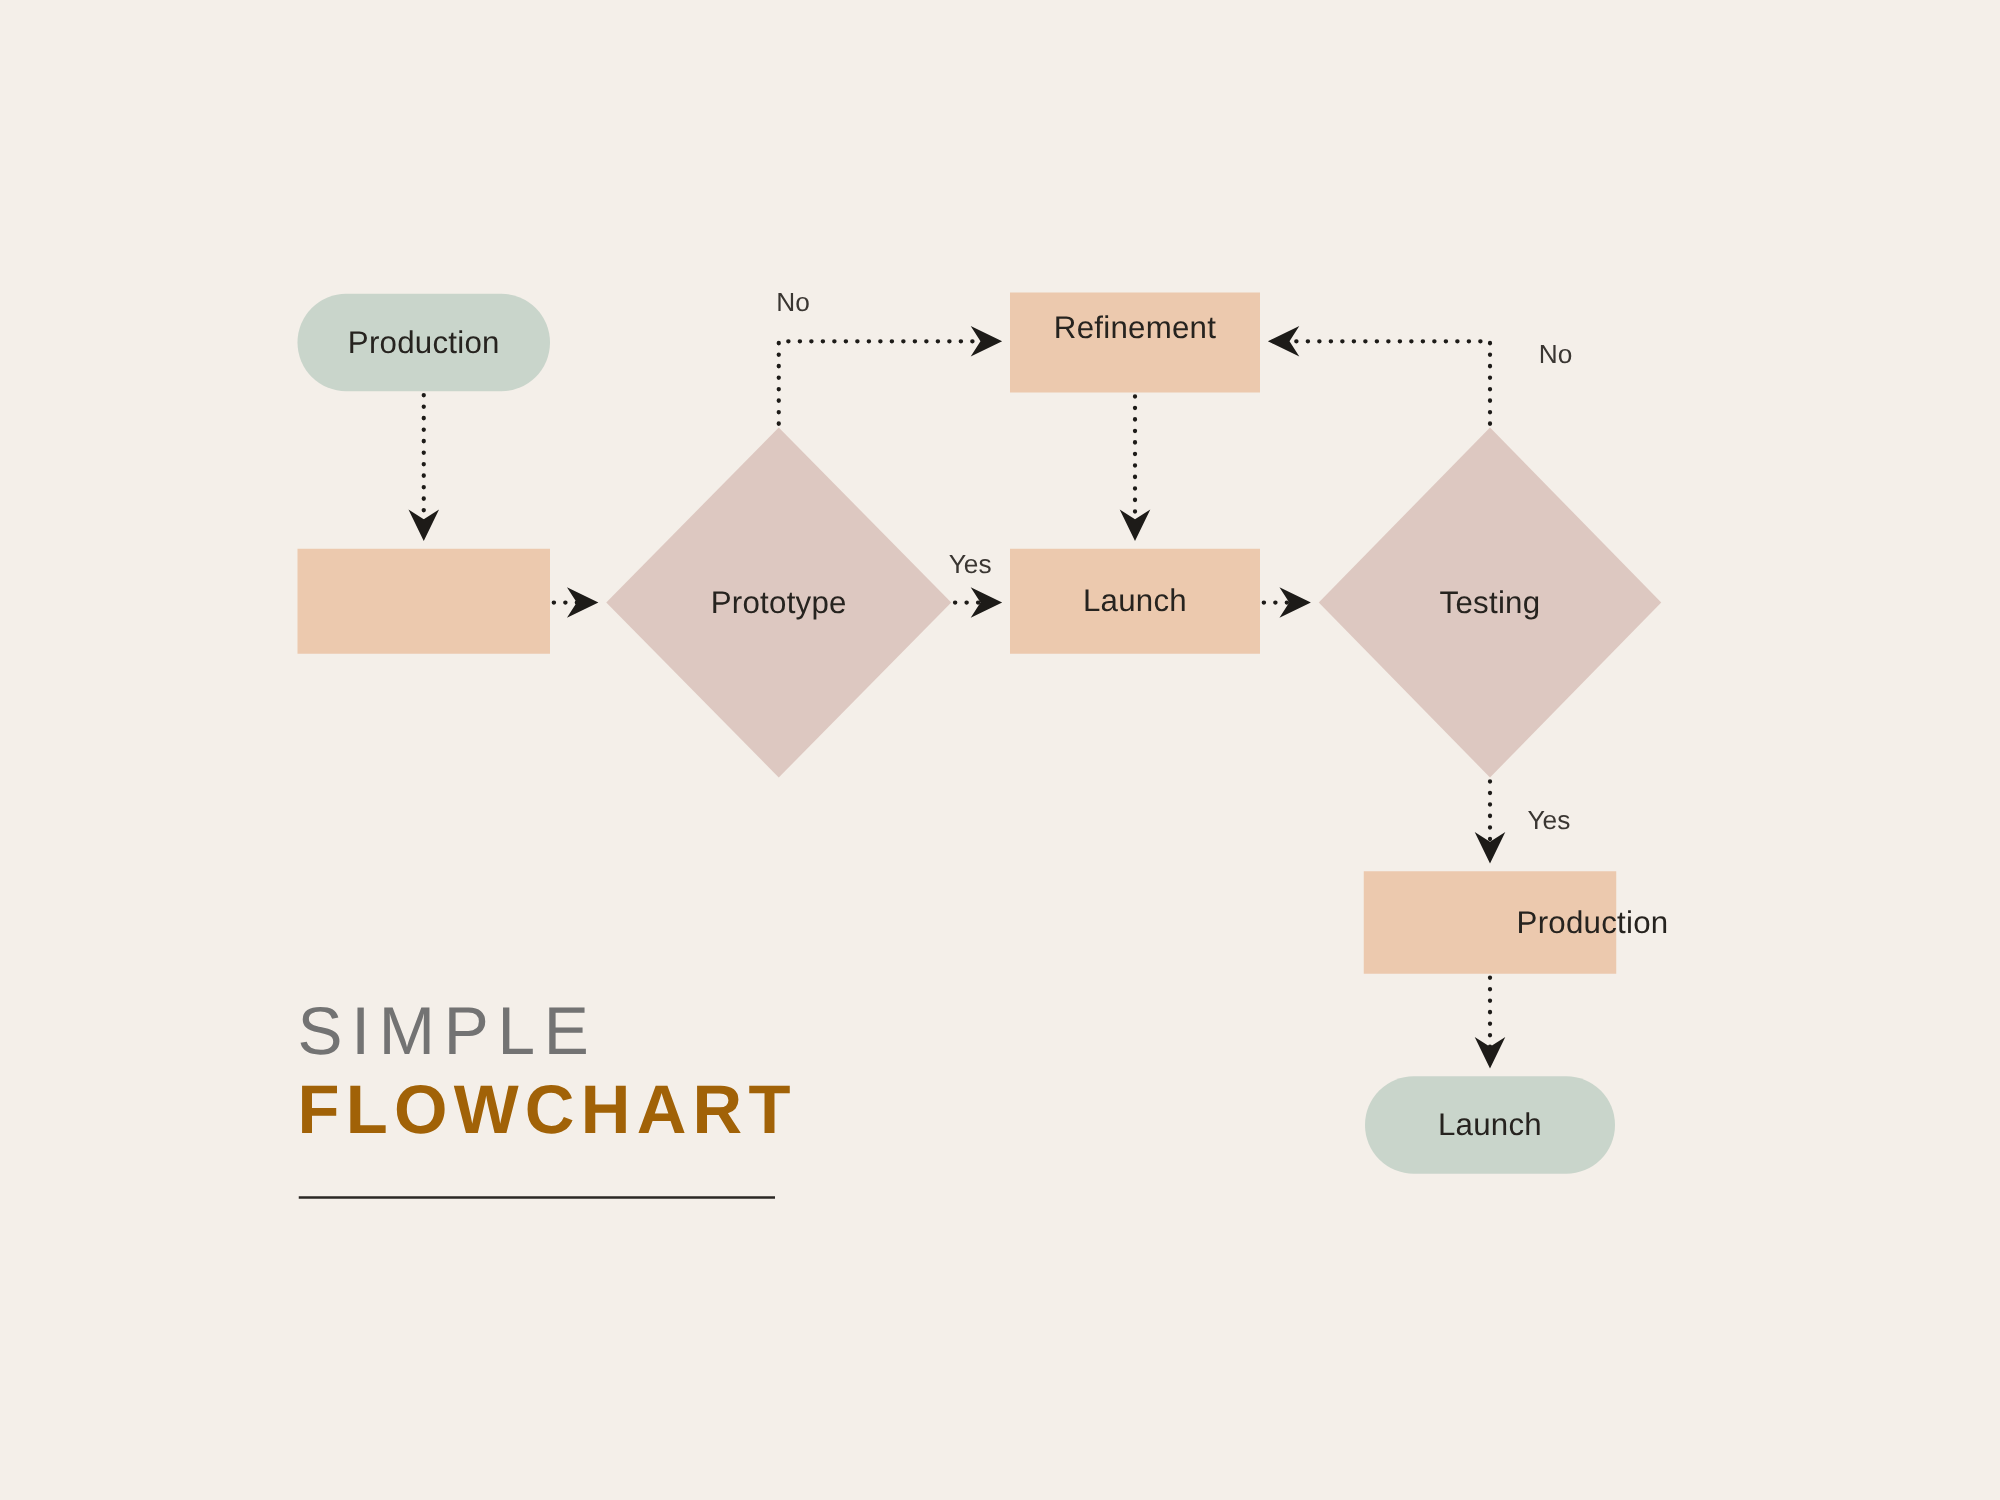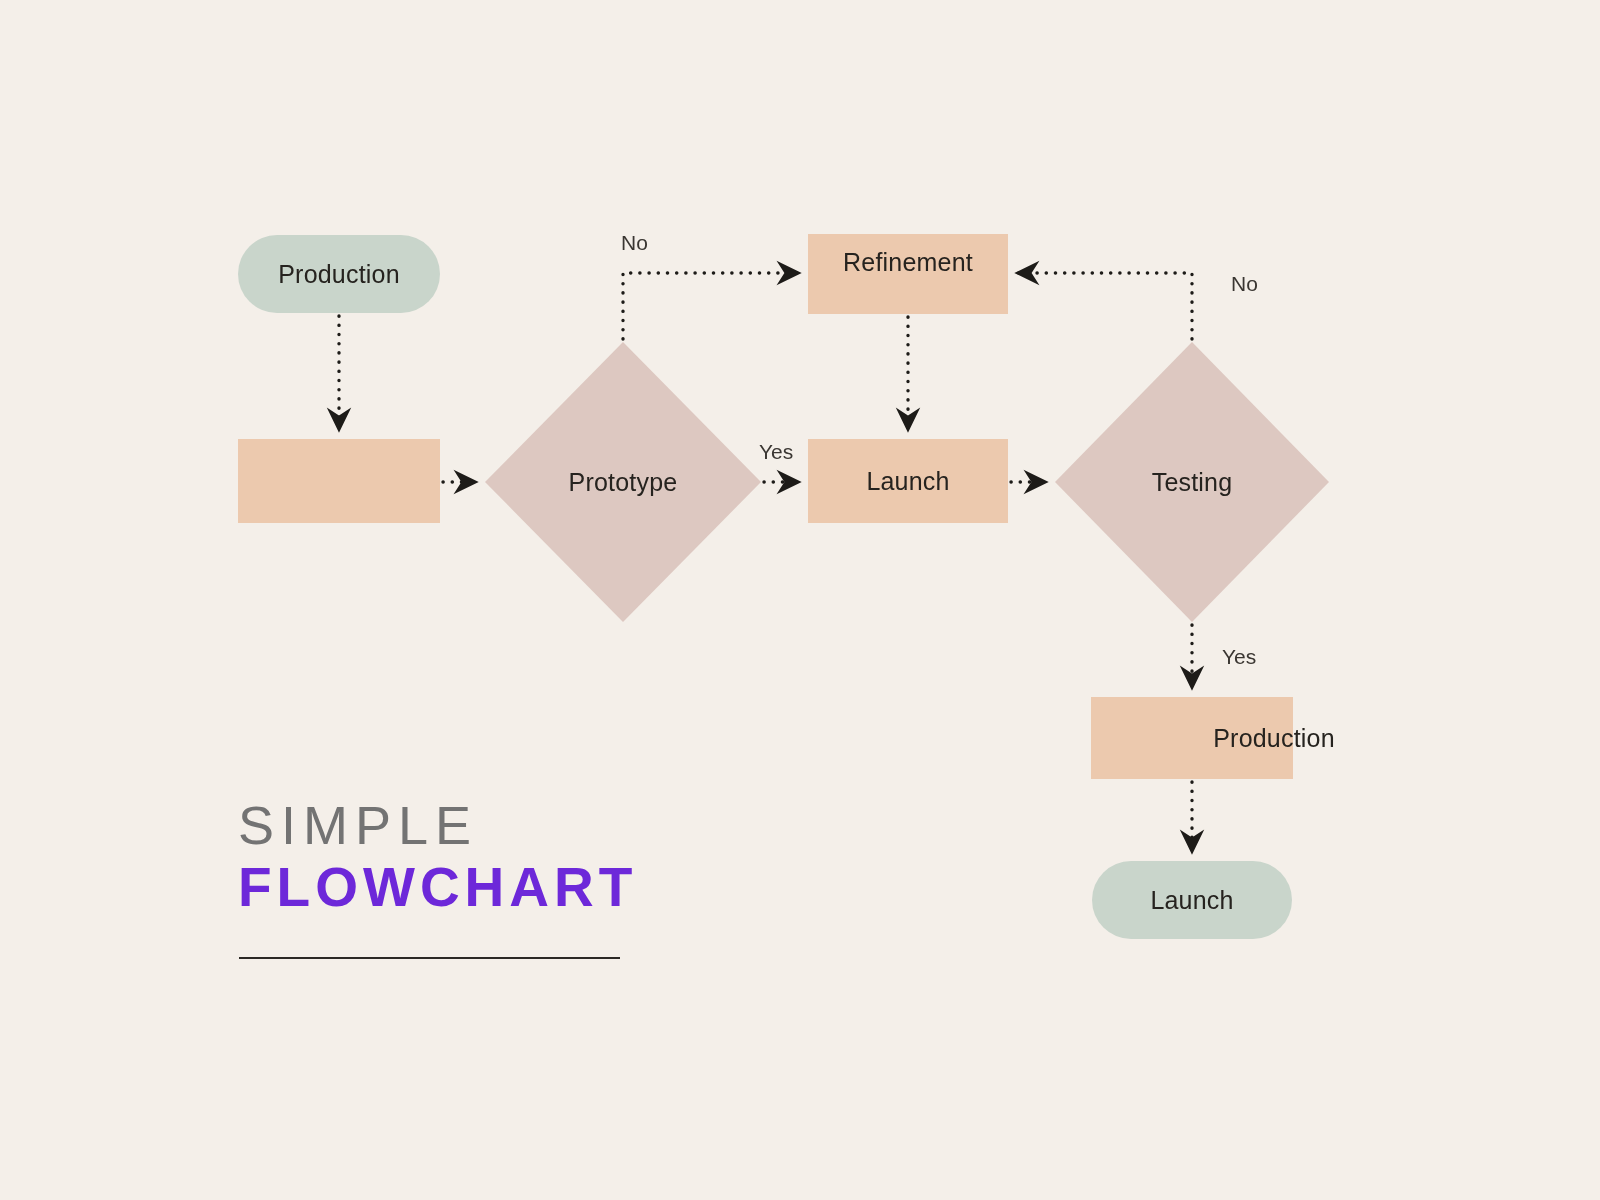--- a/index.html
+++ b/index.html
@@ -59,21 +59,21 @@
     font-weight: 300;
     letter-spacing: 7px;
     color: #737373;
     line-height: 1.02;
   }
   .title-line2 {
     font-family: "Liberation Sans", sans-serif;
     font-size: 55px;
     font-weight: 700;
     letter-spacing: 5px;
-    color: #6d28d9;
+    color: #a16207;
     line-height: 1.05;
     margin-top: 6px;
   }
   .title-rule {
     position: absolute;
     left: 239px;
     top: 957px;
     width: 381px;
     height: 2px;
     background: #2b2824;

